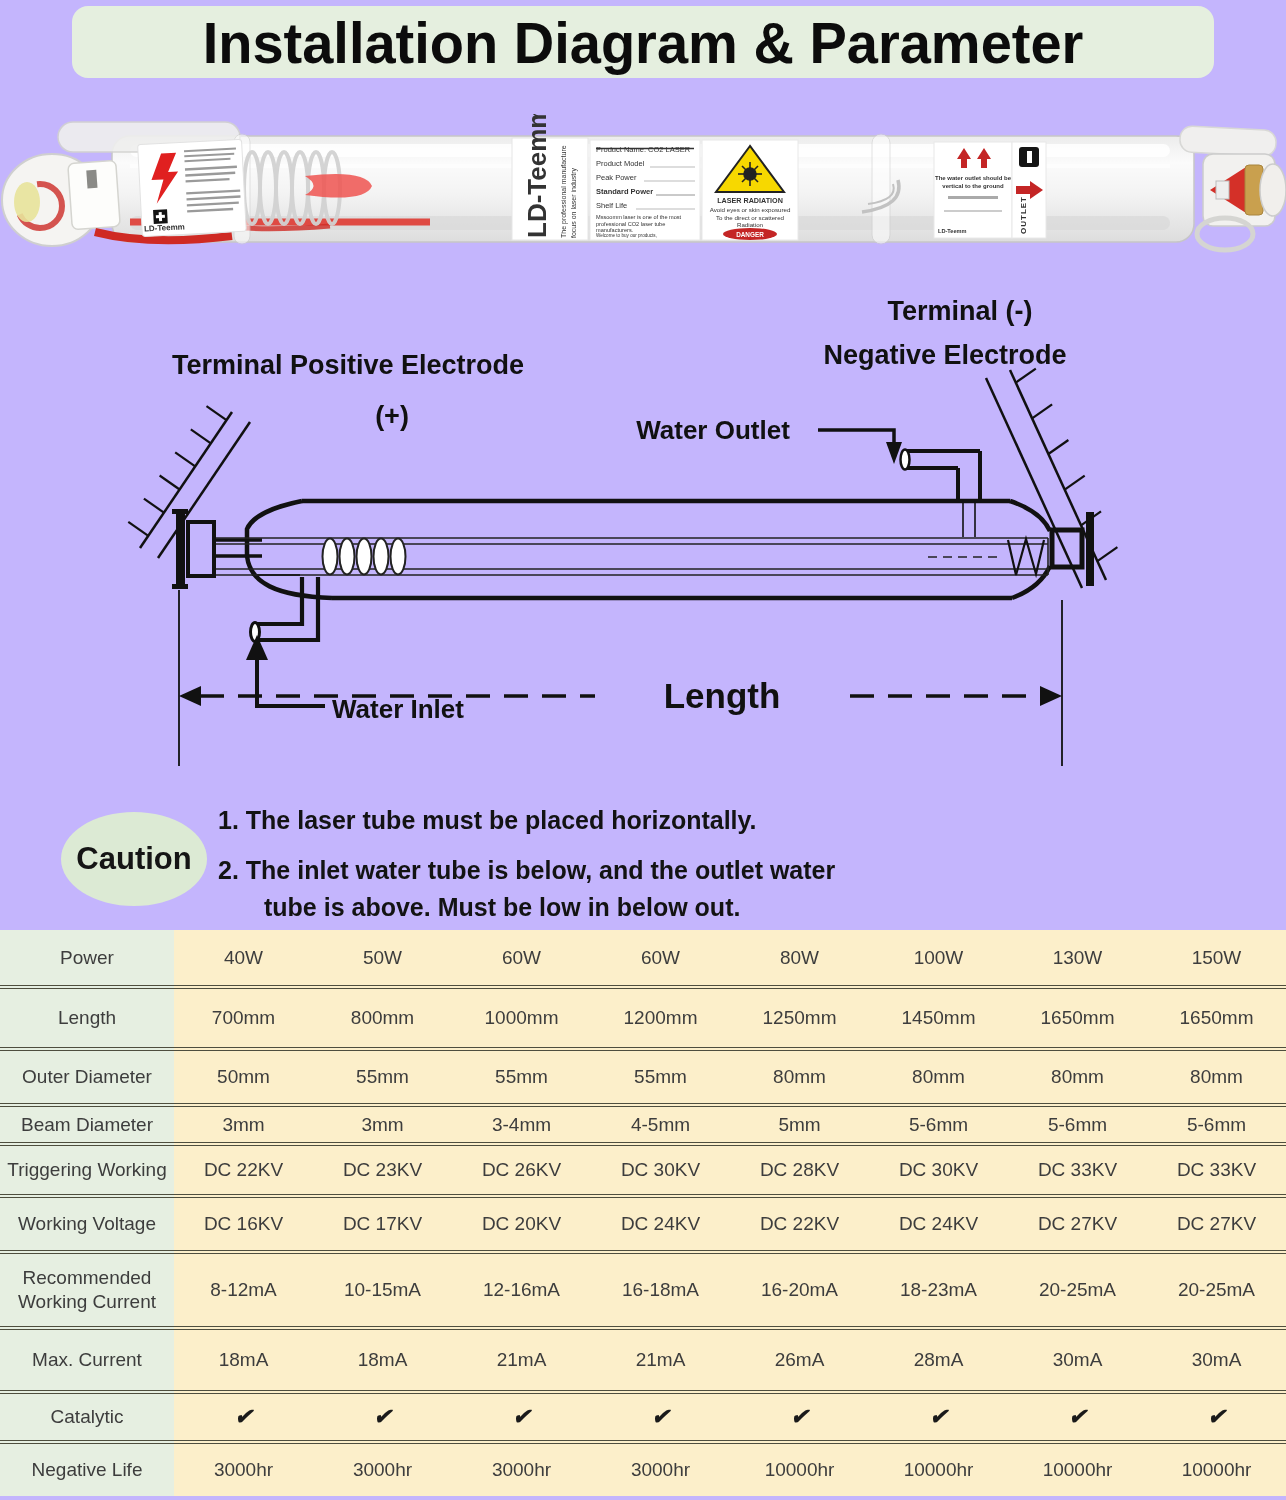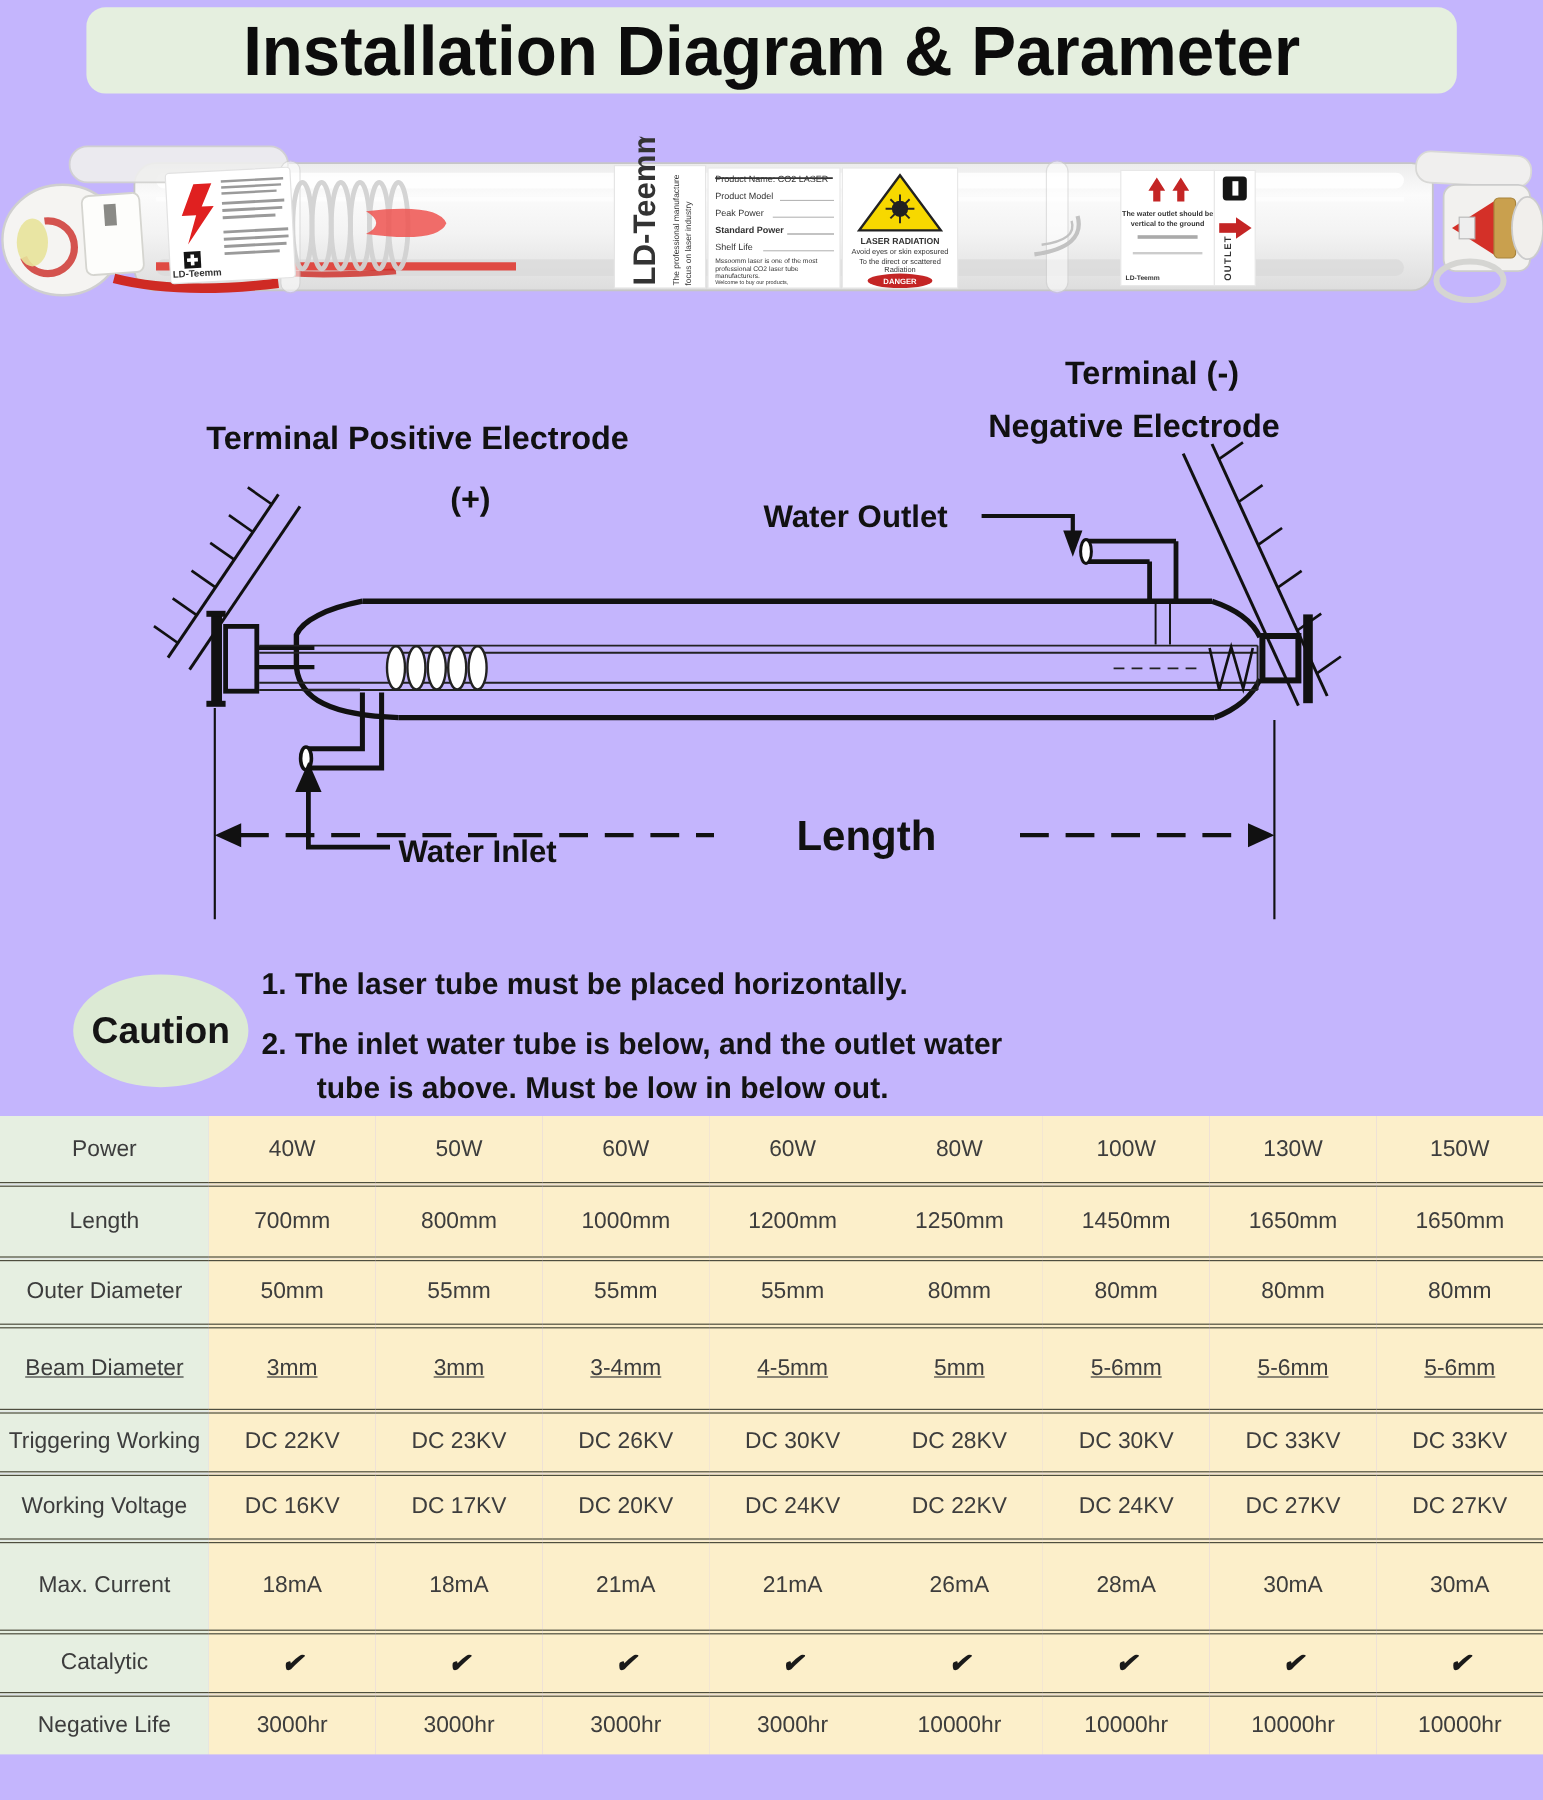--- a/index.html
+++ b/index.html
@@ -25,25 +25,25 @@
   #param-table{position:absolute;left:0;top:930px;width:1286px;border-collapse:collapse;
     table-layout:fixed;font-size:19px;color:#3d3d3d;}
   #param-table th{width:162px;background:#e6efe1;font-weight:400;text-align:center;
     vertical-align:middle;padding:2px 6px;line-height:1.25;}
   #param-table td{background:#fcefca;text-align:center;vertical-align:middle;padding:0 2px;}
   #param-table tr:not(:first-child) th,
   #param-table tr:not(:first-child) td{border-top:4px double #4e4e3e;}
   #param-table tr:nth-child(1){height:57px;}
   #param-table tr:nth-child(2){height:62px;}
   #param-table tr:nth-child(3){height:56px;}
-  #param-table tr:nth-child(4){height:71px;text-decoration:underline;}
+  #param-table tr:nth-child(4){height:39px;}
   #param-table tr:nth-child(5){height:52px;}
   #param-table tr:nth-child(6){height:56px;}
   #param-table tr:nth-child(7){height:76px;}
-  #param-table tr:nth-child(8){height:52px;}
+  #param-table tr:nth-child(8){height:64px;}
   #param-table tr:nth-child(9){height:50px;}
   #param-table tr:nth-child(10){height:54px;}
   #param-table td.check{font-size:22px;font-weight:700;color:#1a1a1a;font-style:italic;}
   
   .dg-label{font-family:"Liberation Sans",sans-serif;font-weight:700;fill:#111;}
   .ph-small{font-family:"Liberation Sans",sans-serif;fill:#333;}
 </style>
 </head>
 <body>
 
@@ -383,20 +383,31 @@
           <td>DC 16KV</td>
           <td>DC 17KV</td>
           <td>DC 20KV</td>
           <td>DC 24KV</td>
           <td>DC 22KV</td>
           <td>DC 24KV</td>
           <td>DC 27KV</td>
           <td>DC 27KV</td>
         </tr>
         <tr>
+          <th>Recommended Working Current</th>
+          <td>8-12mA</td>
+          <td>10-15mA</td>
+          <td>12-16mA</td>
+          <td>16-18mA</td>
+          <td>16-20mA</td>
+          <td>18-23mA</td>
+          <td>20-25mA</td>
+          <td>20-25mA</td>
+        </tr>
+        <tr>
           <th>Max. Current</th>
           <td>18mA</td>
           <td>18mA</td>
           <td>21mA</td>
           <td>21mA</td>
           <td>26mA</td>
           <td>28mA</td>
           <td>30mA</td>
           <td>30mA</td>
         </tr>

